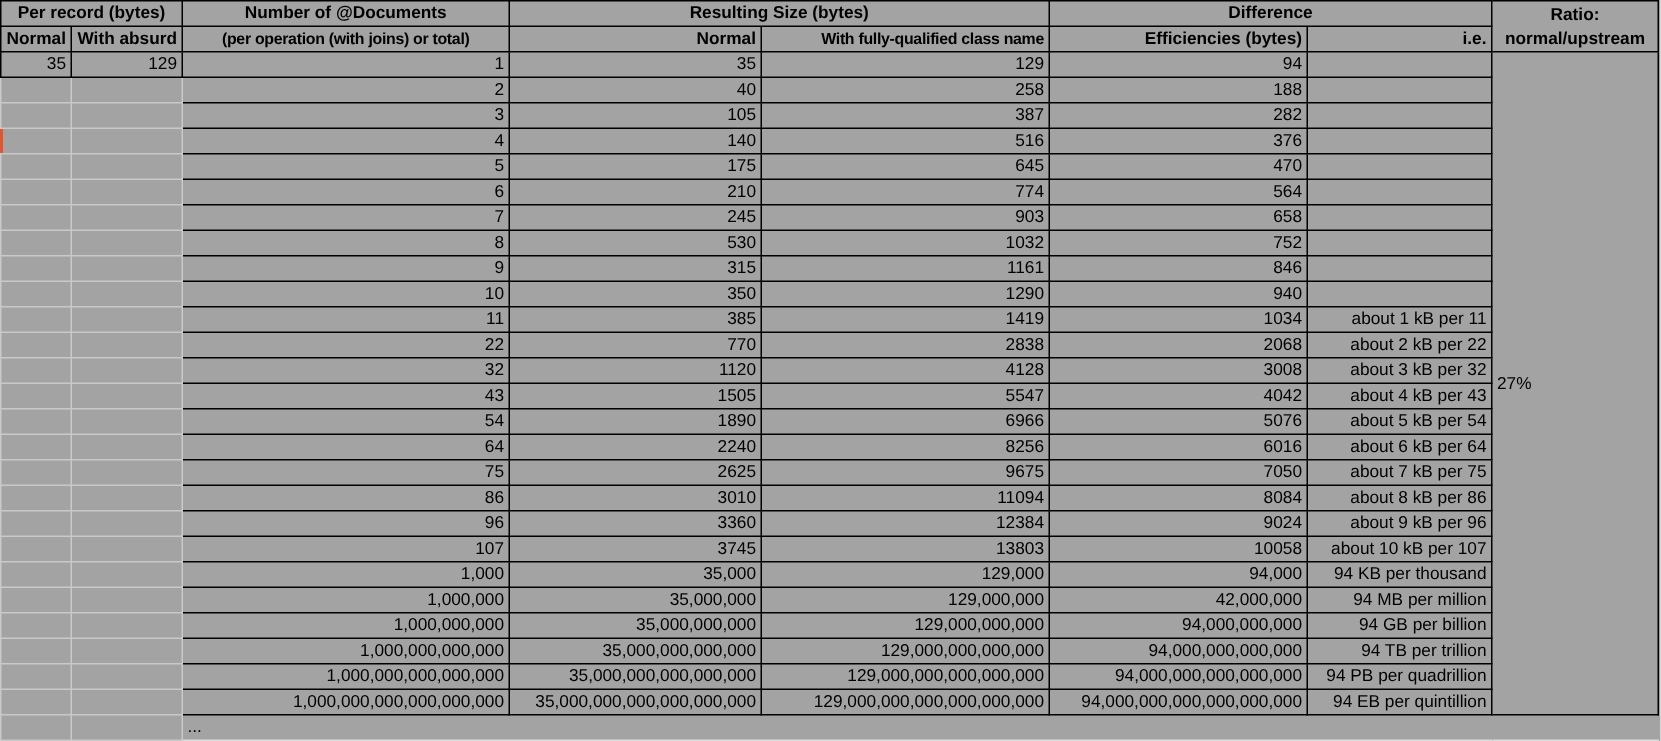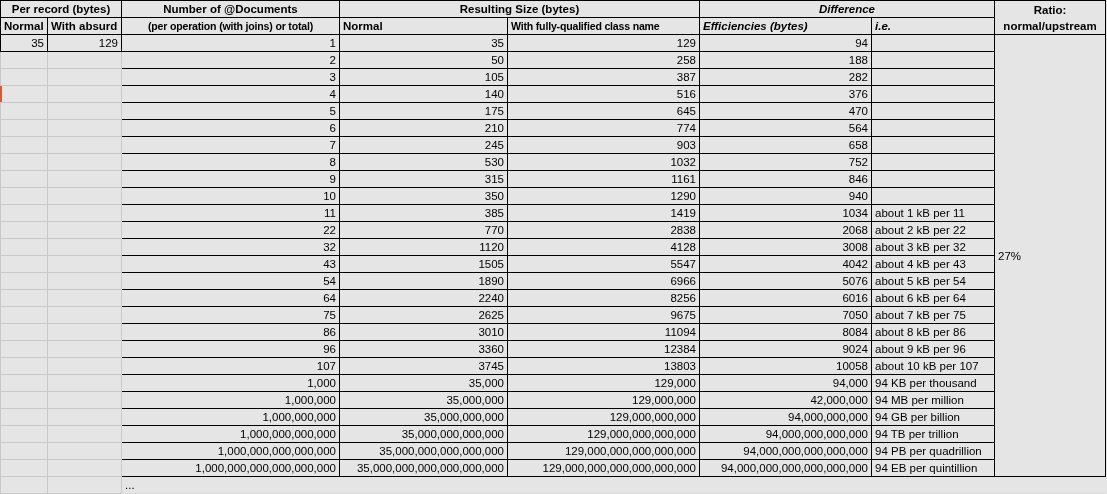--- a/index.html
+++ b/index.html
@@ -1,19 +1,19 @@
 <!DOCTYPE html>
 <html><head>
 <meta charset="utf-8">
 <style>
   html,body{margin:0;padding:0;background:#fff;}
   #screen{
     position:relative;
     width:1107px;height:494px;
-    background:#e5e5e5;
+    background:#a3a3a3;
     font-family:"Liberation Sans", sans-serif;
     font-size:11.5px;color:#000;
     overflow:hidden;
   }
   table{
     border-collapse:separate;border-spacing:0;table-layout:fixed;
     width:1106px;
   }
   td,th{
     height:17px;box-sizing:border-box;
@@ -21,22 +21,22 @@
     line-height:16px;font-size:11.5px;vertical-align:middle;
   }
   th{font-weight:bold;text-align:center;padding:0 1px;}
   .b{border-right:1px solid #000;border-bottom:1px solid #000;}
   .bl{border-left:1px solid #000;}
   .bt{border-top:1px solid #000;}
   .g{border-right:1px solid #c9c9c9;border-bottom:1px solid #c9c9c9;}
   .gl{border-left:1px solid #c9c9c9;}
   .gb{border-bottom:1px solid #dcdcdc;}
   .num{text-align:right;}
-  .left{text-align:left;padding:0 3px;}
-  .italic{font-style:italic;}
+  .left{text-align:right;padding:0 3px;}
+  .italic{}
   .cond{font-size:10.6px;letter-spacing:-0.2px;margin-top:28px;}
   .ratio-cell{vertical-align:middle;}
   .ratio-head div{line-height:16px;text-align:center;}
   .ell{text-align:left;font-weight:normal;}
   #edge-marker{
     position:absolute;left:0;top:86px;width:2px;height:16px;
   }
 </style>
 </head>
 <body>
@@ -83,21 +83,21 @@
           <td class="b num">35</td>
           <td class="b num">129</td>
           <td class="b num">94</td>
           <td class="b left"></td>
           <td class="b ratio-cell" rowspan="26">27%</td>
         </tr>
         <tr>
           <td class="g gl"></td>
           <td class="g"></td>
           <td class="b num">2</td>
-          <td class="b num">50</td>
+          <td class="b num">40</td>
           <td class="b num">258</td>
           <td class="b num">188</td>
           <td class="b left"></td>
         </tr>
         <tr>
           <td class="g gl"></td>
           <td class="g"></td>
           <td class="b num">3</td>
           <td class="b num">105</td>
           <td class="b num">387</td>

